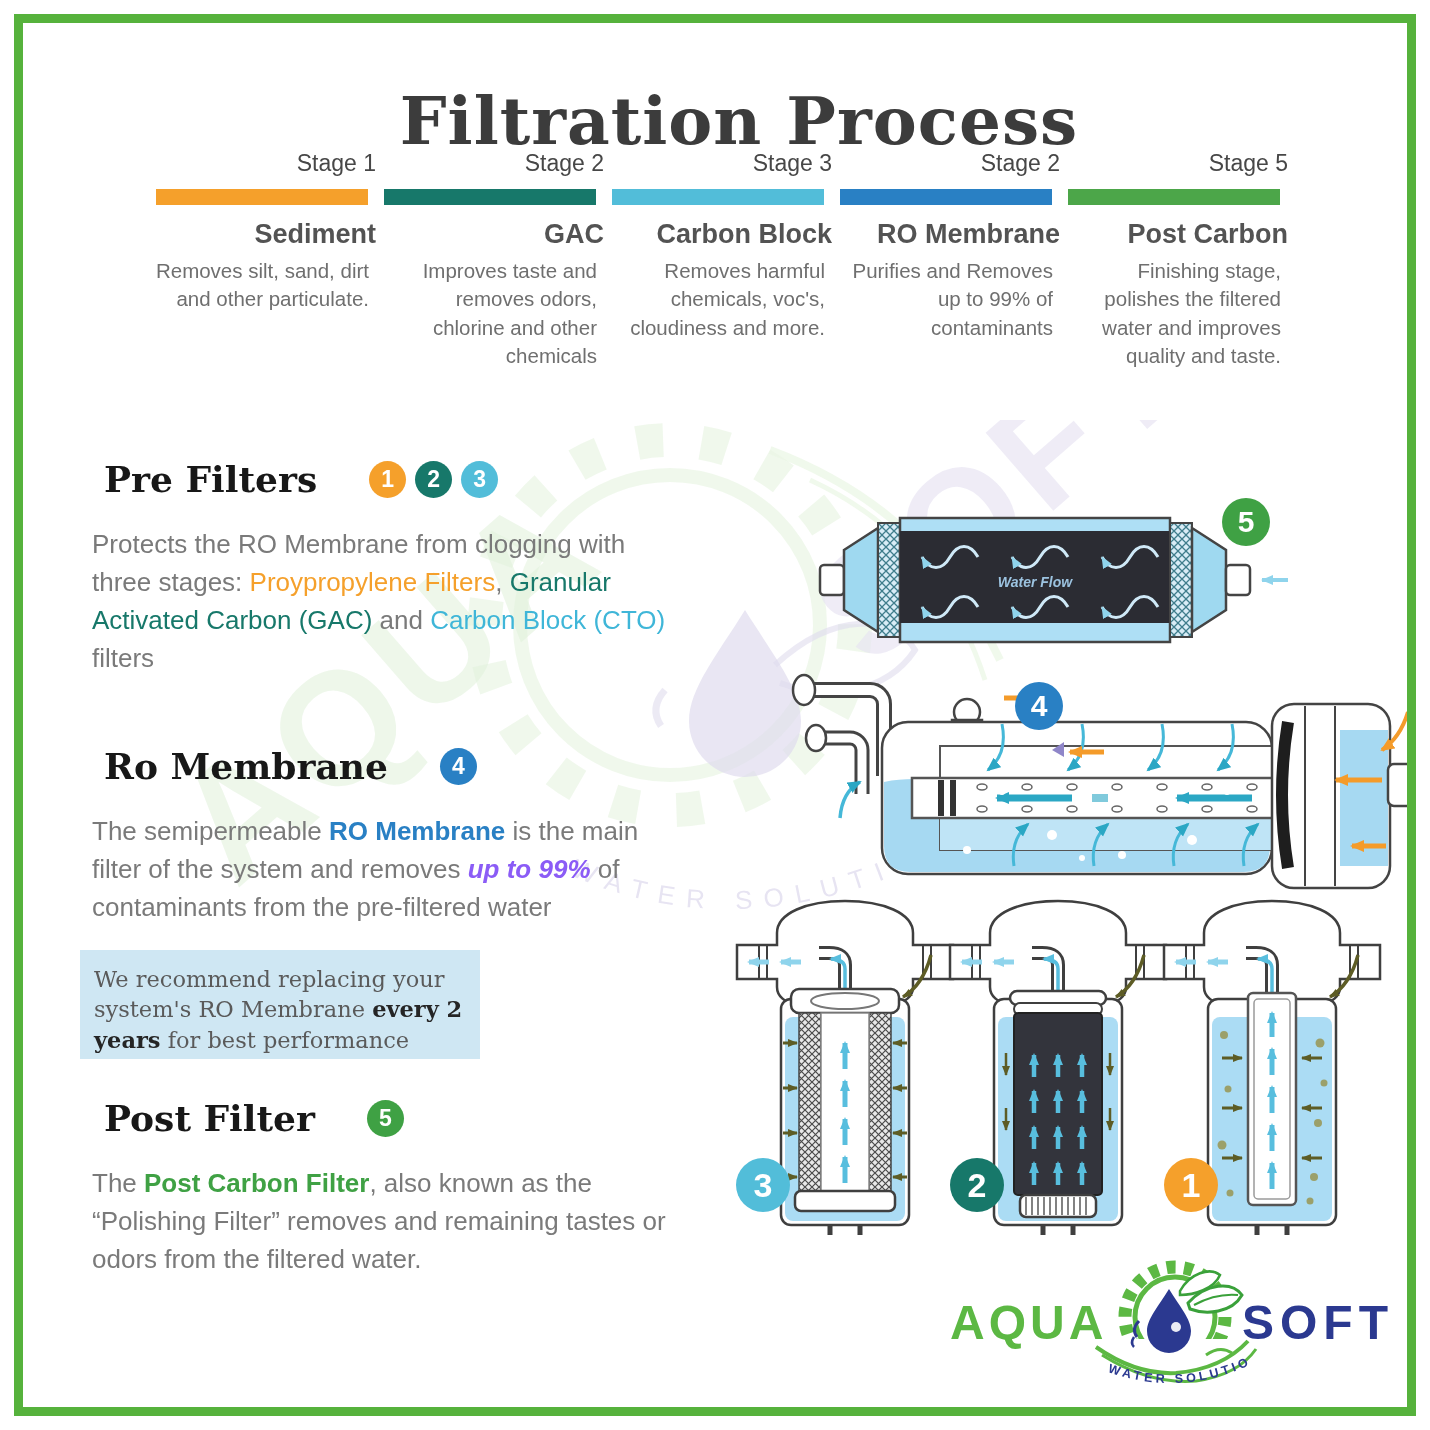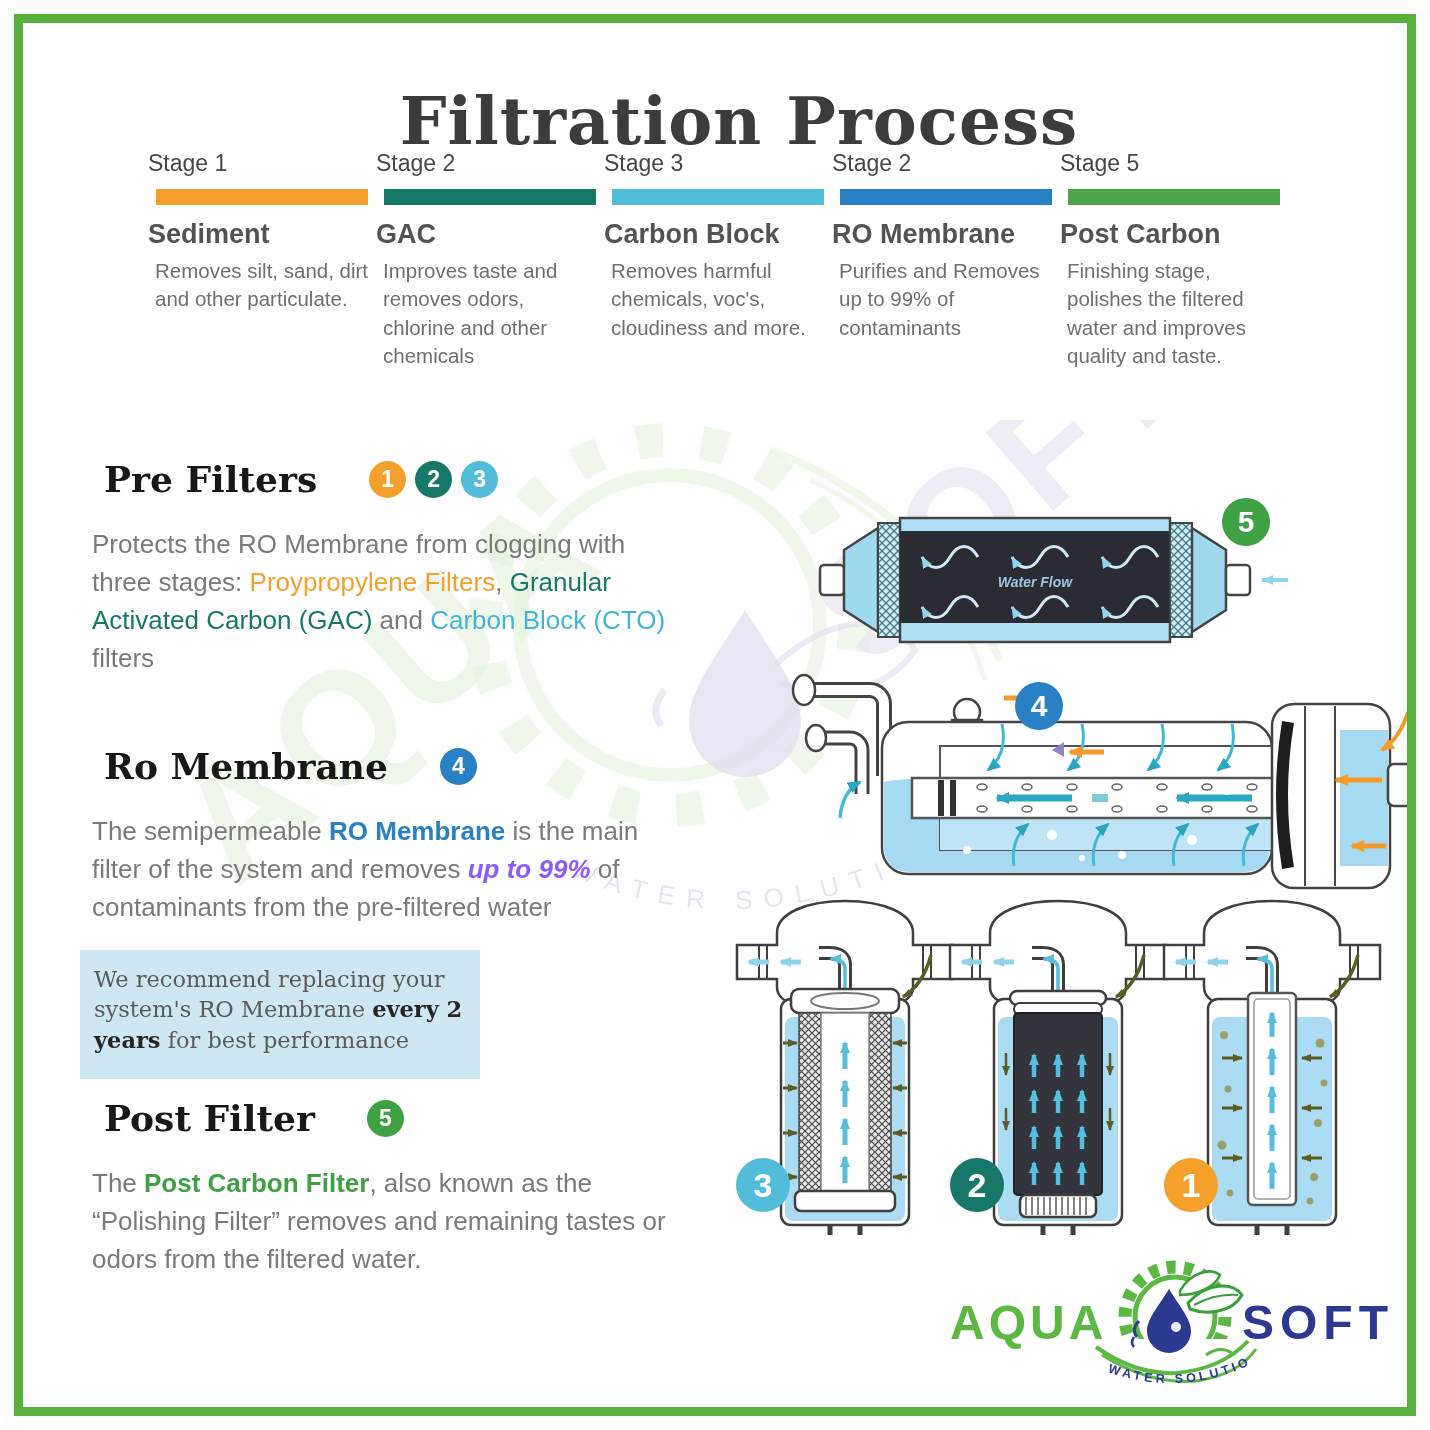--- a/index.html
+++ b/index.html
@@ -6,40 +6,40 @@
   body{font-family:"Liberation Sans","DejaVu Sans",sans-serif;}
   #canvas{position:relative;width:1430px;height:1430px;background:#fff;overflow:hidden;}
   .frame{position:absolute;left:14px;top:14px;right:14px;bottom:14px;border:9px solid #56B23C;z-index:5;pointer-events:none;}
   .slab{font-family:"DejaVu Serif","Liberation Serif",serif;font-weight:700;padding-left:24px;}
 
   
   .title{position:absolute;left:0;top:38px;width:100%;text-align:center;font-size:66px;color:#3c3c3c;letter-spacing:1px;z-index:3;}
 
   
   .stages{position:absolute;left:148px;top:150px;width:1140px;display:grid;grid-template-columns:repeat(5,228px);z-index:3;}
-  .stage{text-align:left;}
+  .stage{text-align:right;}
   .stage-label{font-size:23px;color:#474747;margin-bottom:12px;}
   .stage-bar{width:212px;height:16px;margin:0 auto;}
   .stage-name{font-size:27px;font-weight:700;color:#535353;margin-top:14px;}
   .stage-desc{font-size:20.5px;color:#6f6f6f;line-height:1.38;margin-top:7px;max-width:214px;margin-left:auto;margin-right:auto;}
 
   
   .section{position:absolute;z-index:3;}
   .sec-head{display:flex;align-items:center;gap:24px;}
   .sec-head h2{margin:0;font-size:36px;color:#181818;}
   .badges{display:flex;gap:9px;margin-left:28px;}
   .num-badge{width:37px;height:37px;border-radius:50%;color:#fff;font-weight:700;font-size:23px;display:flex;align-items:center;justify-content:center;}
   .para{font-size:26px;color:#7a7a7a;line-height:1.46;margin:26px 0 0 12px;}
   .c-orange{color:#F5A02B;}
   .c-teal{color:#17786A;}
   .c-lblue{color:#3FB6D8;}
   .c-blue{color:#2980C4;font-weight:700;}
   .c-green{color:#3FA144;font-weight:700;}
   .em-dark{color:#8b5cf6;font-weight:700;font-style:italic;}
-  .rec-box{position:absolute;left:80px;top:950px;width:372px;background:#cfe7f3;padding:14px 14px 24px 14px;font-family:"DejaVu Serif","Liberation Serif",serif;font-size:22.5px;color:#5a5a5a;line-height:1.35;z-index:3;}
+  .rec-box{position:absolute;left:80px;top:950px;width:372px;background:#cfe7f3;padding:14px 14px 4px 14px;font-family:"DejaVu Serif","Liberation Serif",serif;font-size:22.5px;color:#5a5a5a;line-height:1.35;z-index:3;}
   .rec-box b{color:#252525;}
 
   
   .diag{position:absolute;z-index:2;}
   .d-badge{position:absolute;z-index:4;border-radius:50%;color:#fff;font-weight:700;display:flex;align-items:center;justify-content:center;}
   .db-lg{width:48px;height:48px;font-size:30px;}
   .db-xl{width:54px;height:54px;font-size:34px;}
 
   
   .watermark{position:absolute;left:170px;top:420px;width:1060px;height:560px;z-index:1;opacity:.5;pointer-events:none;}

